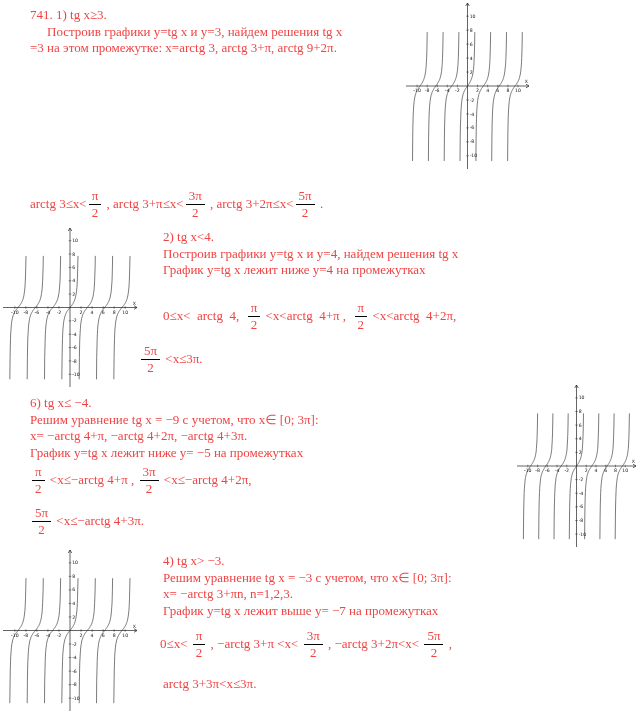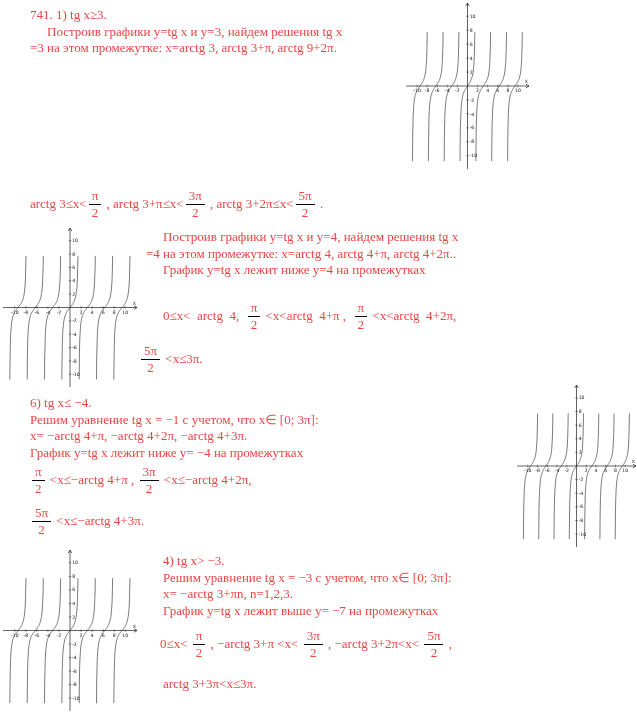--- a/index.html
+++ b/index.html
@@ -268,22 +268,22 @@
       </span>
     <span class="mt"> , arctg 3+2π≤x&lt;</span>
     <span class="frac">
         <span class="num">5π</span>
         <span class="den">2</span>
       </span>
     <span class="mt"> .</span>
   </div>
 
   <div class="tblock" style="left:146px;top:229px">
+    <div class="ind">2) tg x&lt;4.</div>
     <div class="ind">Построив графики y=tg x и y=4, найдем решения tg x</div>
-    <div>=4 на этом промежутке: x=arctg 4, arctg 4+π, arctg 4+2π..</div>
     <div class="ind">График y=tg x лежит ниже y=4 на промежутках</div>
   </div>
 
   <div class="mline" style="left:163px;top:301px">
     <span class="mt">0≤x&lt;  arctg  4,  </span>
     <span class="frac">
         <span class="num">π</span>
         <span class="den">2</span>
       </span>
     <span class="mt"> &lt;x&lt;arctg  4+π ,  </span>
@@ -297,23 +297,23 @@
   <div class="mline" style="left:139px;top:344px">
     <span class="frac">
         <span class="num">5π</span>
         <span class="den">2</span>
       </span>
     <span class="mt"> &lt;x≤3π.</span>
   </div>
 
   <div class="tblock" style="left:30px;top:395px">
     <div>6) tg x≤ −4.</div>
-    <div>Решим уравнение tg x = −1 с учетом, что x∈ [0; 3π]:</div>
+    <div>Решим уравнение tg x = −9 с учетом, что x∈ [0; 3π]:</div>
     <div>x= −arctg 4+π, −arctg 4+2π, −arctg 4+3π.</div>
-    <div>График y=tg x лежит ниже y= −4 на промежутках</div>
+    <div>График y=tg x лежит ниже y= −5 на промежутках</div>
   </div>
 
   <div class="mline" style="left:30px;top:465px">
     <span class="frac">
         <span class="num">π</span>
         <span class="den">2</span>
       </span>
     <span class="mt"> &lt;x≤−arctg 4+π , </span>
     <span class="frac">
         <span class="num">3π</span>

